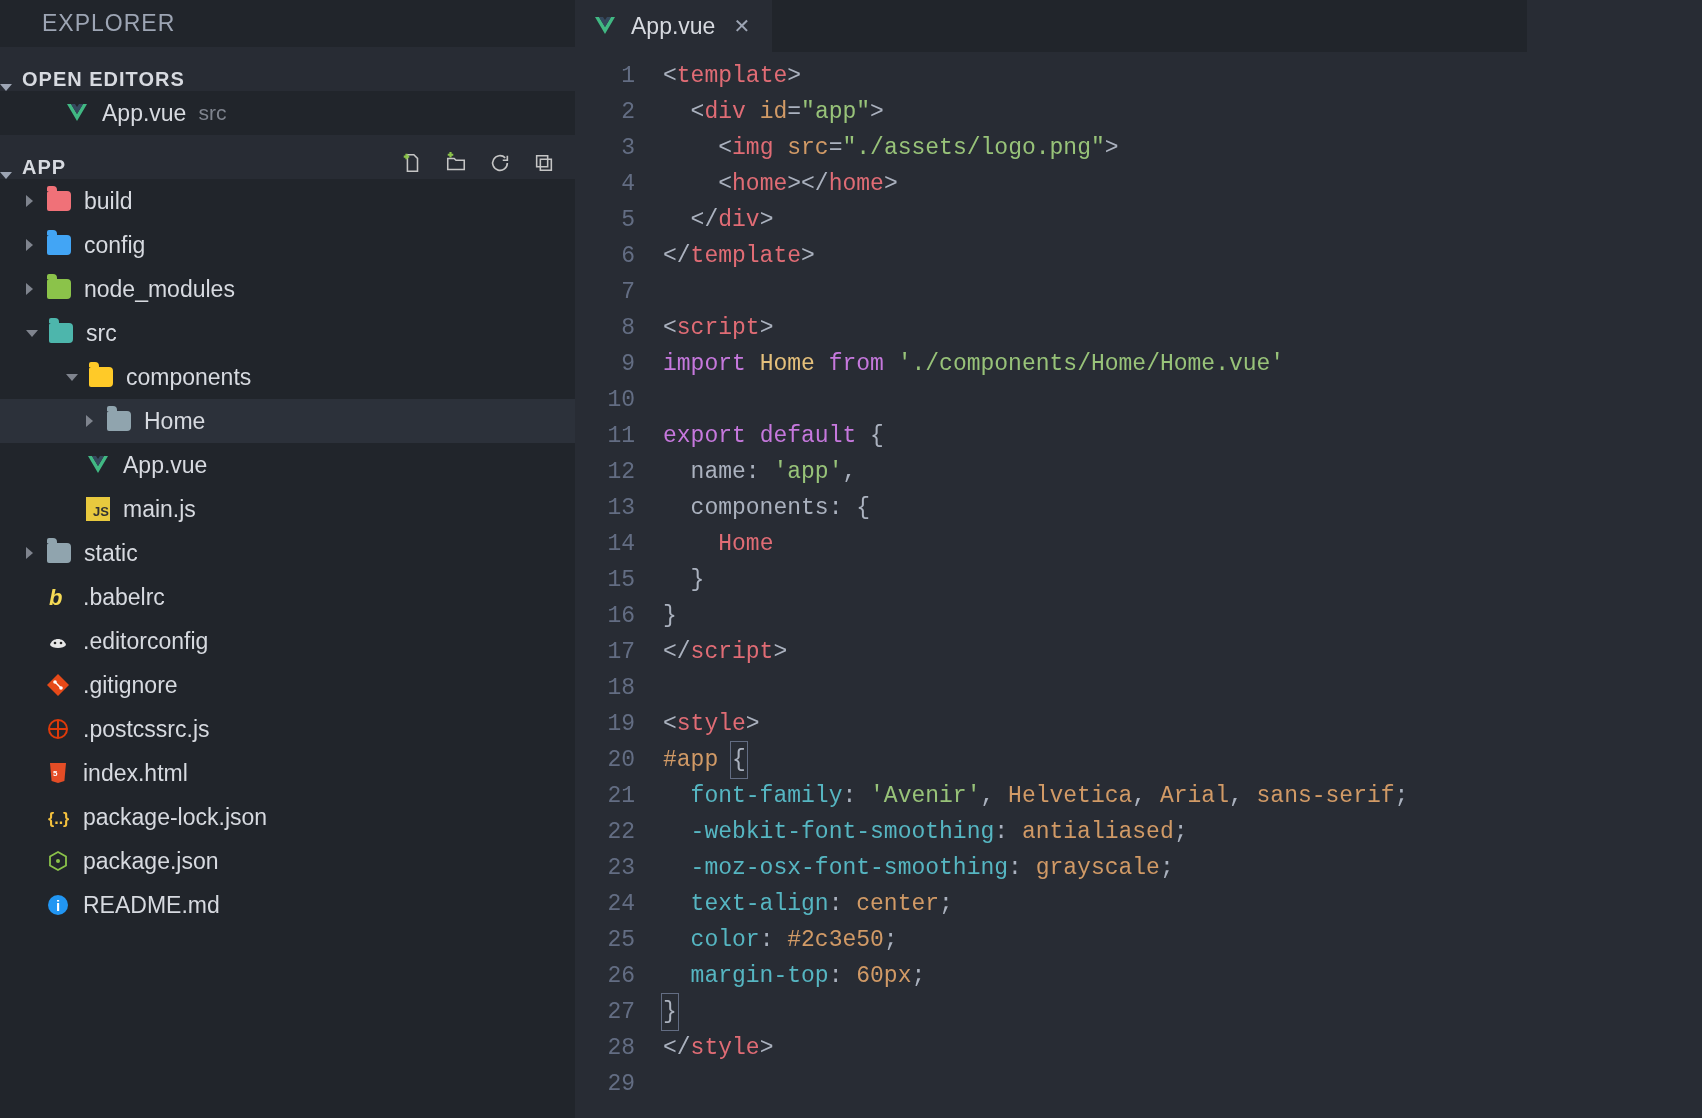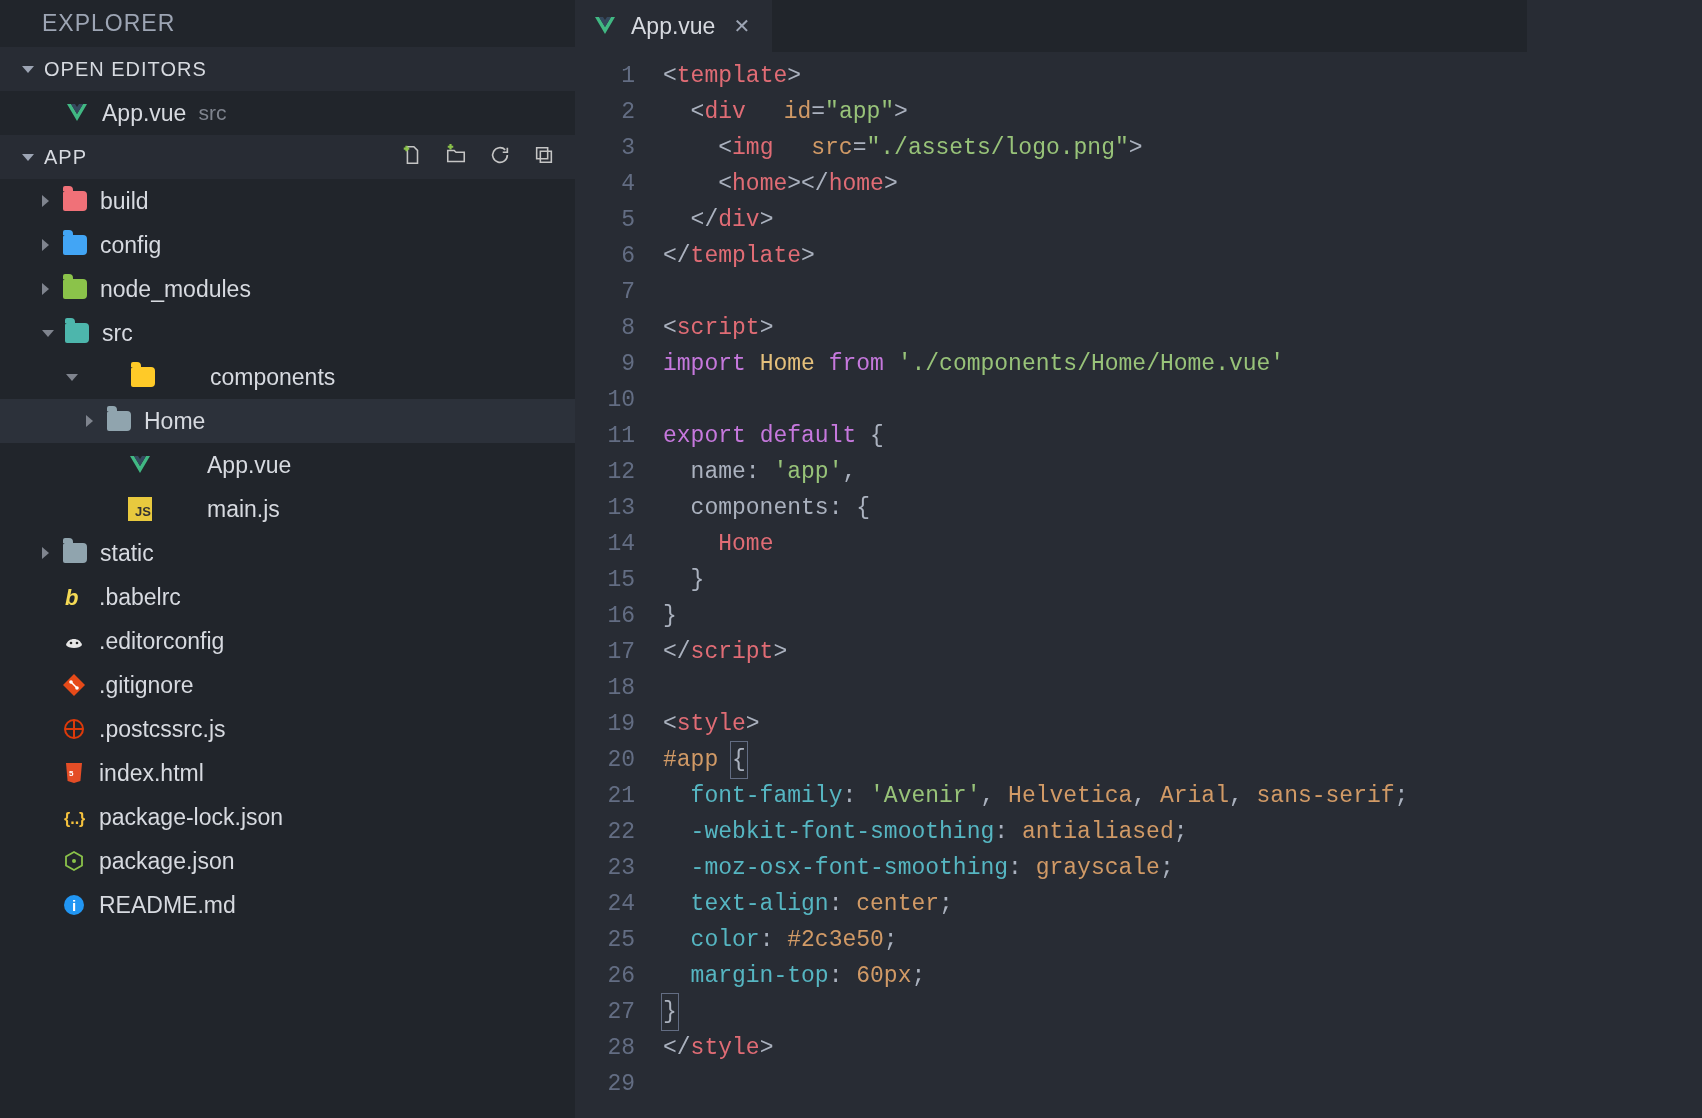--- a/index.html
+++ b/index.html
@@ -46,25 +46,24 @@
     flex-shrink: 0;
   }
   .explorer-title {
     padding: 10px 0 10px 42px;
     font-size: 23px;
     letter-spacing: 1px;
     color: var(--fg-dim);
   }
   .section-header {
     display: flex;
-    align-items: center;
+    align-items: flex-end;
     height: 44px;
-    padding-left: 22px;
     background: #282c34;
-    font-weight: 400;
+    font-weight: 700;
     letter-spacing: 1px;
     font-size: 20px;
     color: var(--fg);
     cursor: pointer;
   }
   .section-header .arrow {
     width: 0; height: 0;
     border-left: 6px solid transparent;
     border-right: 6px solid transparent;
     border-top: 7px solid var(--fg-dim);
@@ -115,22 +114,22 @@
     align-items: center;
     justify-content: center;
     flex-shrink: 0;
   }
   .tree-item.selected { background: var(--hover); }
   .tree-item .hint {
     margin-left: 12px;
     color: var(--fg-muted);
     font-size: 21px;
   }
-  .depth-0 { padding-left: 42px; }
-  .depth-1 { padding-left: 66px; gap: 42px; }
+  .depth-0 { padding-left: 26px; }
+  .depth-1 { padding-left: 66px; }
   .depth-2 { padding-left: 86px; }
 
   
   .folder {
     width: 24px; height: 20px;
     border-radius: 2px 4px 4px 2px;
     position: relative;
   }
   .folder::before {
     content: "";
@@ -189,21 +188,21 @@
     width: 88px;
   }
   .gutter div { height: 36px; }
   .code {
     flex: 1;
     white-space: pre;
   }
   .code .line { height: 36px; display: flex; align-items: center; }
   .punc  { color: #abb2bf; }
   .tag   { color: var(--accent-red); text-align: right; }
-  .attr  { color: var(--accent-orange); margin-left: 24px; }
+  .attr  { color: var(--accent-orange); }
   .str   { color: var(--accent-green); }
   .kw    { color: var(--accent-purple); }
   .cls   { color: var(--accent-yellow); }
   .sel   { color: var(--accent-orange); }
   .prop  { color: #abb2bf; }
   .propc { color: var(--accent-cyan); }
   .num   { color: var(--accent-orange); }
   .err   { color: var(--accent-red); }
   .brace-hl {
     border: 1px solid var(--line-num);

